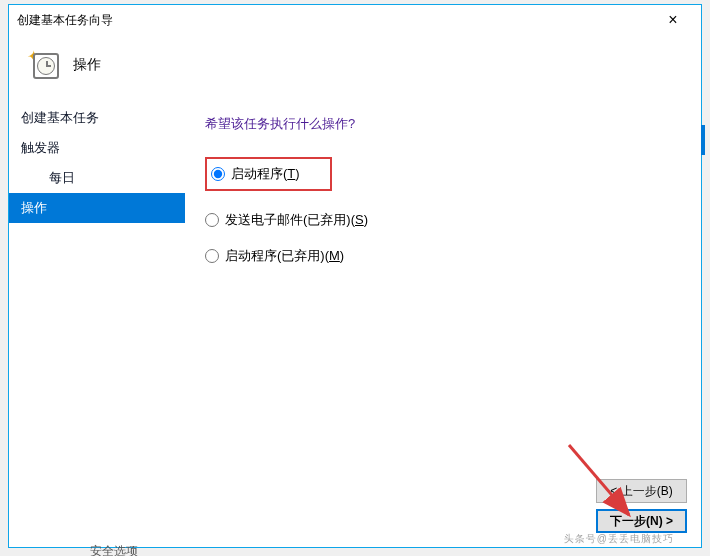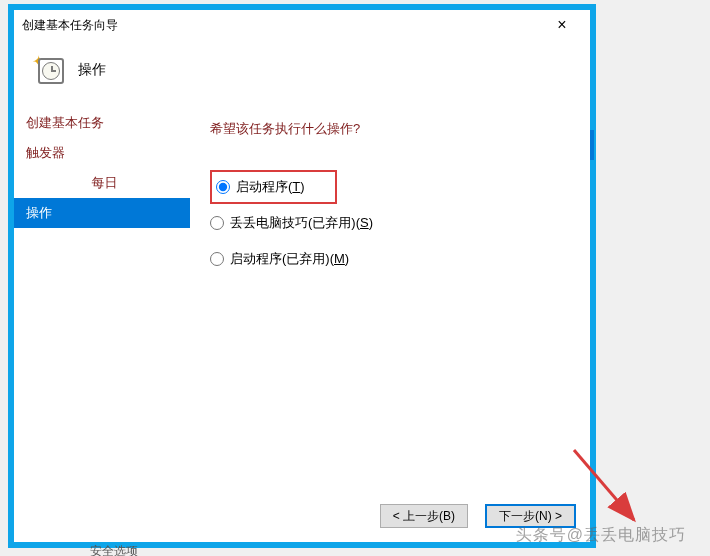--- a/index.html
+++ b/index.html
@@ -1,22 +1,22 @@
 <!DOCTYPE html>
 <html><head>
   <meta charset="utf-8">
   <style>
     * { margin: 0; padding: 0; box-sizing: border-box; font-family: "Microsoft YaHei", "SimSun", sans-serif; }
     body { background: #f0f0f0; width: 710px; height: 556px; position: relative; }
     .dialog {
       position: absolute;
       left: 8px; top: 4px;
-      width: 588px; height: 544px;
+      width: 694px; height: 544px;
       background: #ffffff;
-      border: 6px solid #0ea5e9;
+      border: 1px solid #0ea5e9;
     }
     .titlebar {
       height: 30px;
       display: flex;
       align-items: center;
       padding: 0 8px;
       font-size: 12px;
       color: #000;
     }
     .titlebar .title { flex: 1; }
@@ -79,87 +79,89 @@
       display: flex;
       height: 410px;
     }
     .sidebar {
       width: 176px;
       padding-top: 4px;
     }
     .sidebar-item {
       font-size: 13px;
       padding: 6px 12px;
-      color: #7f1d1d;
+      color: #0f172a;
       cursor: pointer;
     }
-    .sidebar-item.sub { padding-left: 17px; text-align: center; }
+    .sidebar-item.sub { padding-left: 40px; }
     .sidebar-item.active {
       background: #0078d7;
       color: #ffffff;
     }
     .content {
       flex: 1;
       padding: 16px 20px;
     }
     .prompt {
       font-size: 13px;
-      color: #7f1d1d;
-      margin-bottom: 32px;
+      color: #4c1d95;
+      margin-bottom: 24px;
     }
     .radio-group { }
     .radio-row {
       display: flex;
       align-items: center;
       font-size: 13px;
       margin-bottom: 10px;
       padding: 4px 0;
     }
     .radio-row.highlighted {
       border: 2px solid #d93c3c;
       padding: 6px 30px 6px 4px;
-      margin-bottom: 6px;
+      margin-bottom: 16px;
       width: fit-content;
     }
     .radio-row input[type="radio"] {
       margin-right: 6px;
       width: 14px; height: 14px;
     }
     .radio-row .underline { text-decoration: underline; }
     .button-bar {
       position: absolute;
       right: 14px;
       bottom: 14px;
       display: flex;
-      gap: 17px;
+      gap: 6px;
+      flex-direction: column;
     }
     .btn {
       min-width: 88px;
       height: 24px;
       font-size: 12px;
       background: #e1e1e1;
       border: 1px solid #adadad;
       padding: 0 12px;
       cursor: pointer;
       display: inline-flex;
       align-items: center;
       justify-content: center;
     }
     .btn.default {
       border: 2px solid #0078d7;
+      font-weight: bold;
     }
     .arrow-annotation {
       position: absolute;
       left: 550px; top: 430px;
       pointer-events: none;
     }
     .watermark {
       position: absolute;
-      right: 24px; bottom: 10px;
-      font-size: 16px;
+      right: 36px; bottom: 10px;
+      font-size: 10px;
       color: rgba(100,100,100,0.6);
       pointer-events: none;
       letter-spacing: 1px;
     }
     .stray-text {
       position: absolute;
       left: 90px; bottom: -4px;
       font-size: 12px;
       color: #555;
     }
@@ -207,21 +209,21 @@
         <label class="radio-row highlighted">
           <input type="radio" name="action" checked="" style="">
           <span>
             <span>启动程序(</span><span class="underline">T</span><span>)</span>
           </span>
         </label>
 
         <label class="radio-row">
           <input type="radio" name="action" style="">
           <span>
-            <span>丢丢电脑技巧(已弃用)(</span><span class="underline">S</span><span>)</span>
+            <span>发送电子邮件(已弃用)(</span><span class="underline">S</span><span>)</span>
           </span>
         </label>
 
         <label class="radio-row">
           <input type="radio" name="action" style="">
           <span>
             <span>启动程序(已弃用)(</span><span class="underline">M</span><span>)</span>
           </span>
         </label>
 

